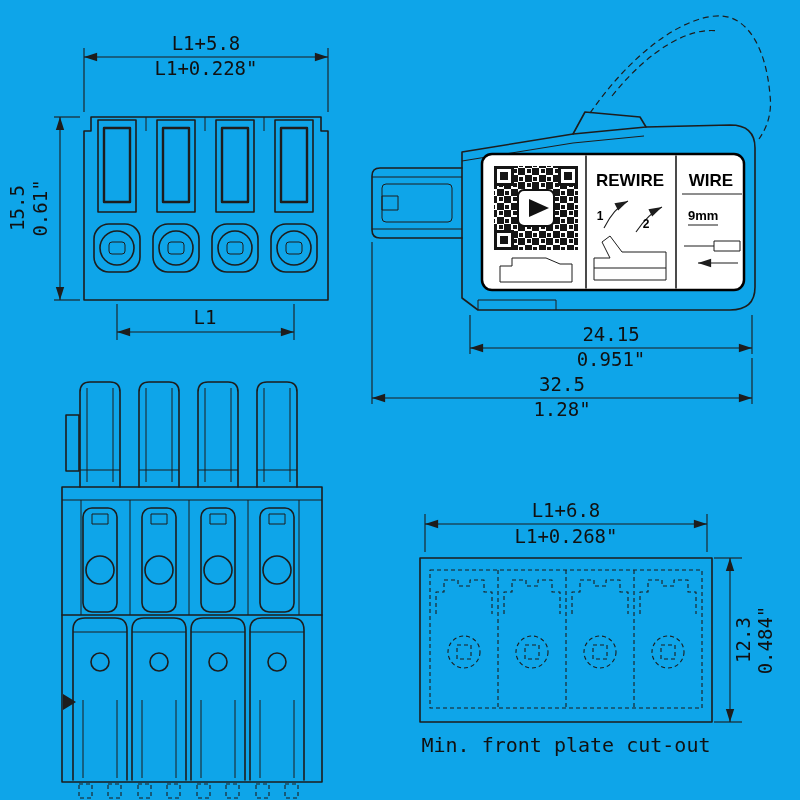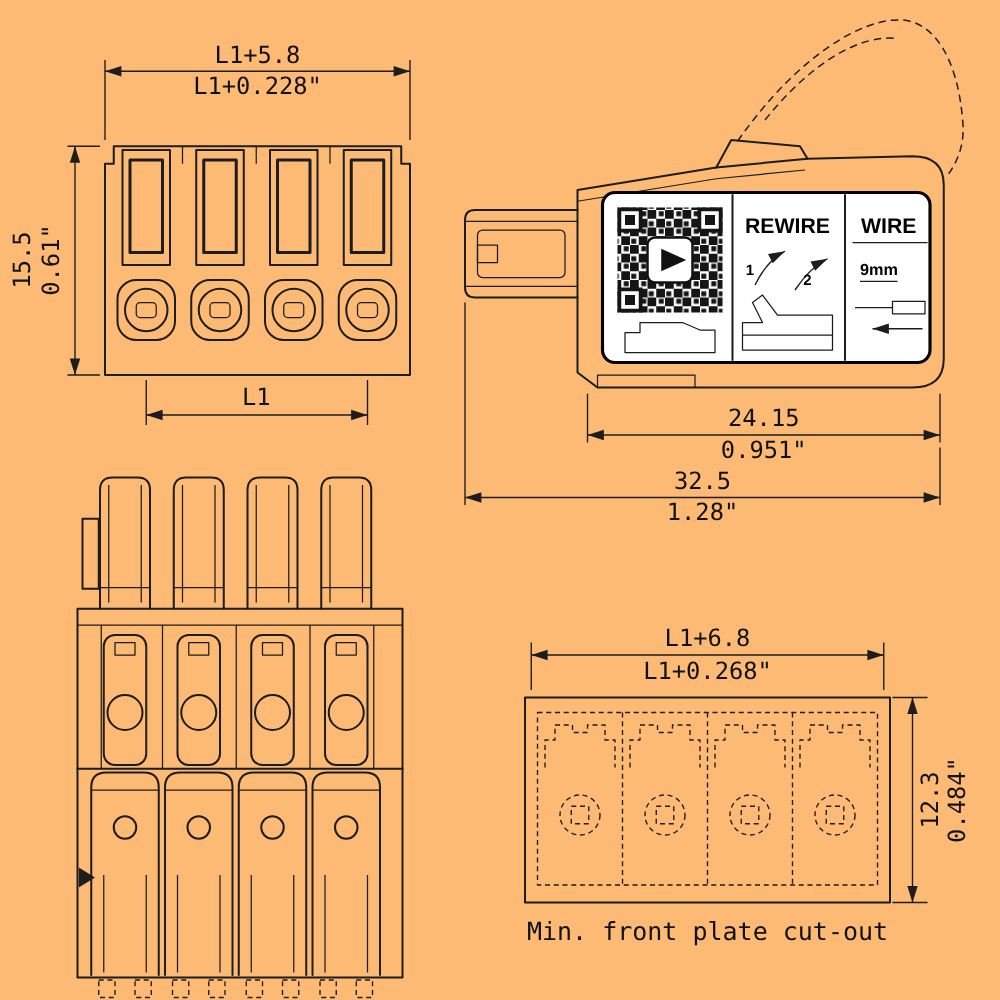--- a/index.html
+++ b/index.html
@@ -1,16 +1,16 @@
 <!DOCTYPE html>
 <html><head>
 <meta charset="utf-8">
 <style>
   html,body{margin:0;padding:0;background:#fff;}
-  .canvas{width:800px;height:800px;background:#fdba74;position:relative;overflow:hidden;}
+  .canvas{width:800px;height:800px;background:#0ea5e9;position:relative;overflow:hidden;}
   svg{display:block;}
   .s    {fill:none;stroke:#1d1d1d;stroke-width:1.6;stroke-linejoin:round;stroke-linecap:round;}
   .s2   {fill:none;stroke:#1d1d1d;stroke-width:2.4;stroke-linejoin:round;}
   .thin {fill:none;stroke:#1d1d1d;stroke-width:1;stroke-linejoin:round;}
   .dash {fill:none;stroke:#1d1d1d;stroke-width:1.2;stroke-dasharray:6 4;stroke-linejoin:round;}
   .dashf{fill:none;stroke:#1d1d1d;stroke-width:1.1;stroke-dasharray:4 3;stroke-linejoin:round;}
   .dim  {fill:none;stroke:#1d1d1d;stroke-width:1.1;}
   text.d  {font:19px "DejaVu Sans Mono", monospace; fill:#111; text-anchor:middle;}
   text.cap{font:20px "DejaVu Sans Mono", monospace; fill:#111; text-anchor:middle;}
   text.b  {font:bold 17px "Liberation Sans", sans-serif; fill:#000; text-anchor:middle;}

